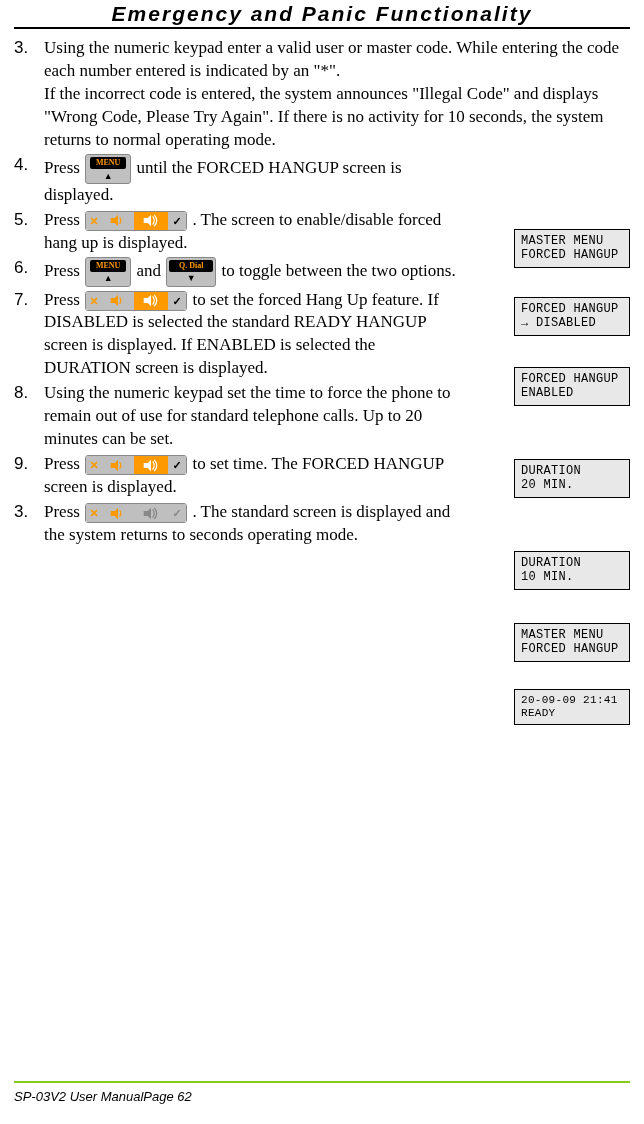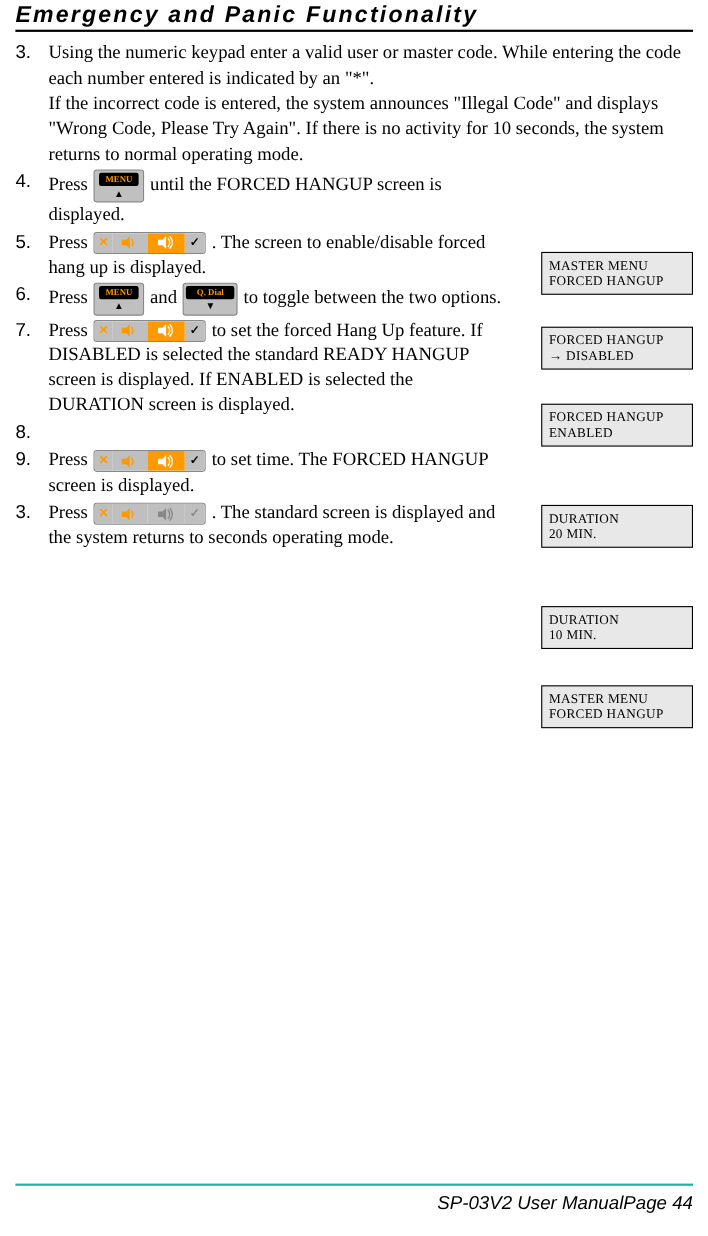--- a/index.html
+++ b/index.html
@@ -7,21 +7,21 @@
     font-family: "Segoe UI", Arial, sans-serif;
     font-size: 17px;
     width: 644px;
     height: 1124px;
     background: #fff;
     color: #000;
     position: relative;
     padding: 0 14px;
   }
   .header {
-    text-align: left;
+    text-align: center;
     font-style: italic;
     font-weight: bold;
     font-size: 21px;
     letter-spacing: 2px;
     padding-top: 2px;
     padding-bottom: 1px;
     border-bottom: 2px solid #000;
     font-family: Arial, sans-serif;
   }
   .content {
@@ -129,38 +129,38 @@
   .vs-up { width:34px; background:#ff9900; color:#fff; }
   .vs-ck { width:18px; background:#bfbfbf; color:#000; font-weight:bold; }
   .icon-vol-strip.dim .vs-up { background:#bfbfbf; color:#888; }
   .icon-vol-strip.dim .vs-ck { color:#888; }
   .icon-vol-strip .vol-svg { width:20px; height:13px; }
   .screen-box {
     position: absolute;
     right: 0;
     border: 1px solid #000;
     background: #e8e8e8;
-    font-family: Liberation Serif, serif;
+    font-family: Liberation Mono, monospace;
     font-size: 12px;
     line-height: 1.2;
     padding: 4px 6px;
-    width: 138px;
+    width: 116px;
     letter-spacing: 0.3px;
   }
   .footer {
     position: absolute;
     bottom: 20px;
     left: 14px;
     right: 14px;
-    border-top: 2px solid #14b8a6;
+    border-top: 2px solid #84cc16;
     padding-top: 6px;
     display: flex;
-    justify-content: flex-end;
+    justify-content: flex-start;
     font-style: italic;
-    font-size: 17px;
+    font-size: 13px;
   }
 </style>
 </head>
 <body>
 
 <div class="header">Emergency and Panic Functionality</div>
 
 <div class="content">
 
   <div class="step">
@@ -240,20 +240,21 @@
         <span class="vs-seg vs-ck">✓</span>
       </span>
       <span> to set the forced Hang Up feature. If DISABLED is selected the standard READY HANGUP screen is displayed. If ENABLED is selected the DURATION screen is displayed.</span>
     </div>
   </div>
   <div class="screen-box" style="top:430px; white-space:pre-line">DURATION
 20 MIN.</div>
 
   <div class="step">
     <div class="step-num">8.</div>
+    <div class="step-body step-body-narrow">Using the numeric keypad set the time to force the phone to remain out of use for standard telephone calls. Up to 20 minutes can be set.</div>
   </div>
   <div class="screen-box" style="top:522px; white-space:pre-line">DURATION
 10 MIN.</div>
 
   <div class="step">
     <div class="step-num">9.</div>
     <div class="step-body step-body-narrow">
       <span>Press </span>
       <span class="icon-vol-strip">
         <span class="vs-seg vs-x">✕</span>
@@ -293,19 +294,21 @@
             <svg class="vol-svg" viewBox="0 0 24 16">
               <path d="M3 5 L8 5 L12 1 L12 15 L8 11 L3 11 Z" fill="#888"></path>
               <path d="M14 3 Q18 8 14 13 M16 1 Q22 8 16 15" stroke="#888" fill="none" stroke-width="1.5"></path>
             </svg>
           </span>
         <span class="vs-seg vs-ck">✓</span>
       </span>
       <span>. The standard screen is displayed and the system returns to seconds operating mode.</span>
     </div>
   </div>
+  <div class="screen-box" style="top:660px; font-size:11px; white-space:pre-line">20-09-09  21:41
+READY</div>
 
 </div>
 
 <div class="footer">
   <span>SP-03V2 User Manual</span>
-  <span>Page 44</span>
+  <span>Page 62</span>
 </div>
 
 </body></html>

